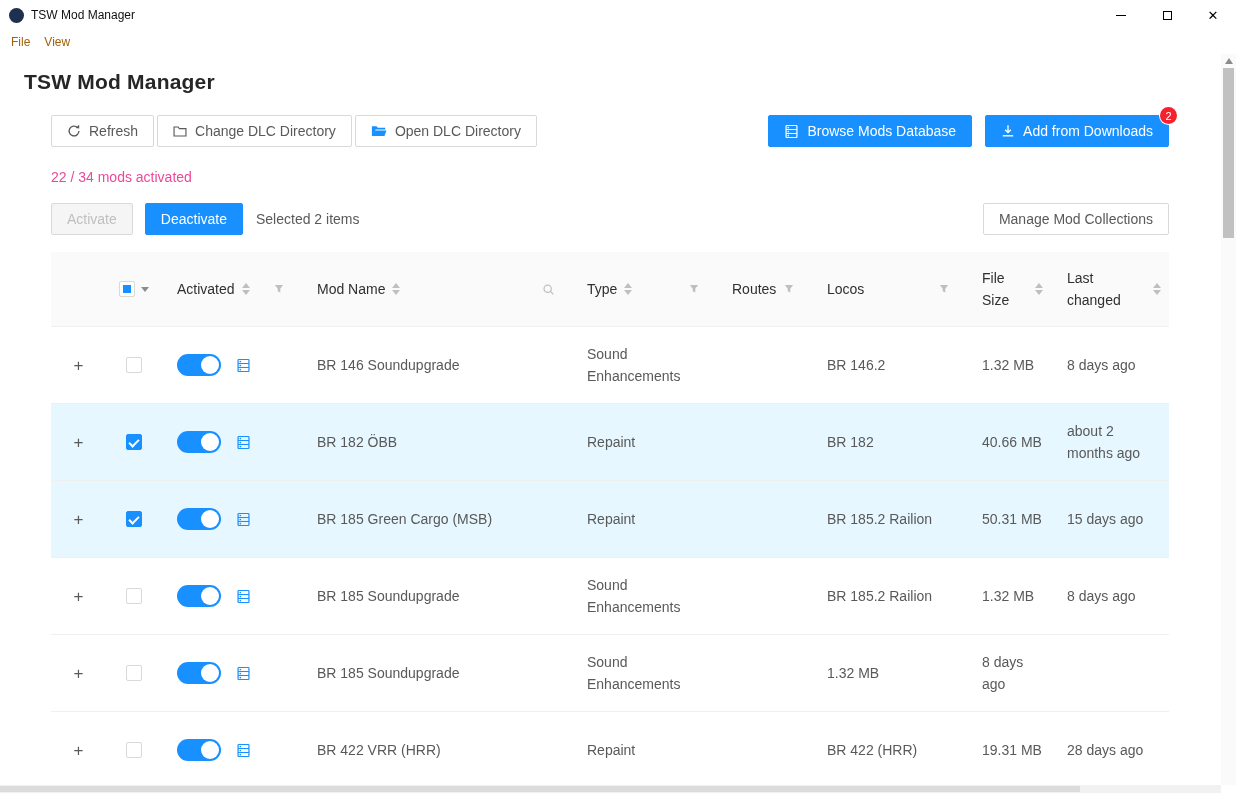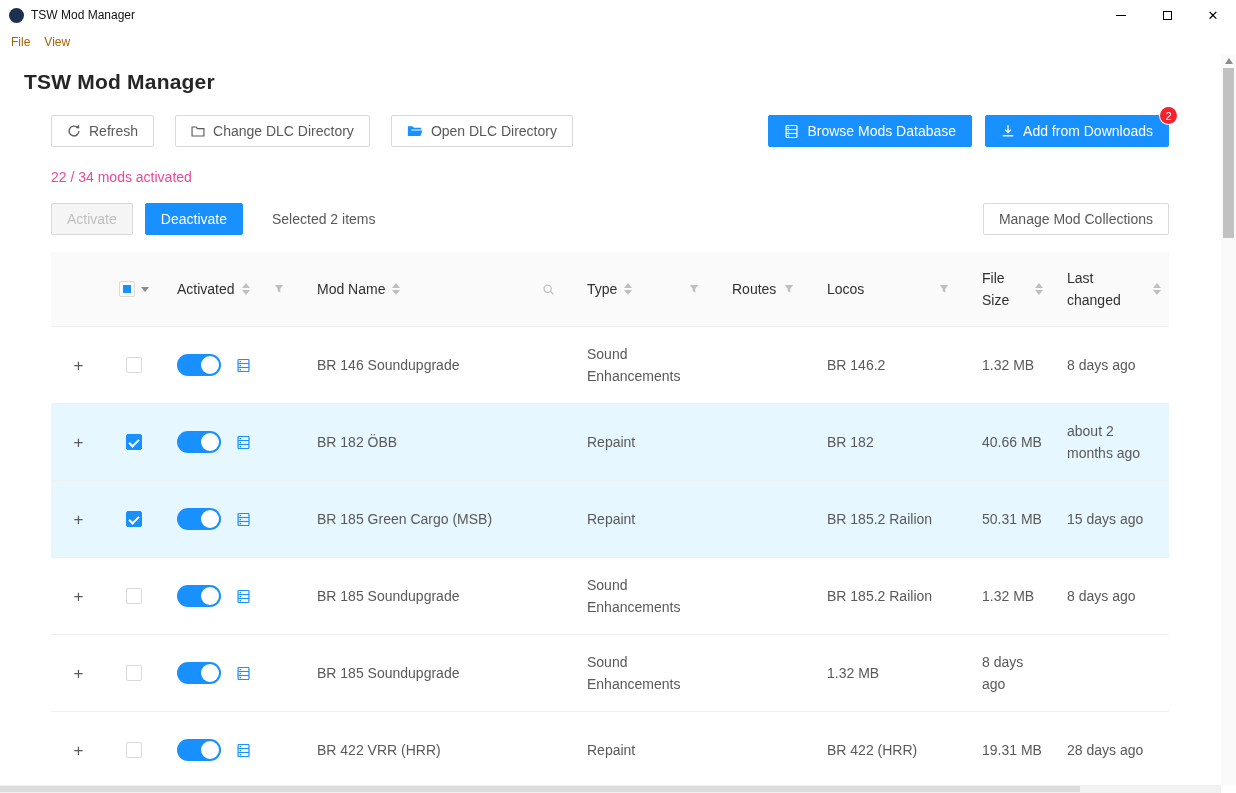--- a/index.html
+++ b/index.html
@@ -25,32 +25,32 @@
   .inner { margin-left:27px; width:1118px; }
 
   .btn { height:32px; display:inline-flex; align-items:center; gap:8px; padding:0 15px;
          background:#fff; border:1px solid #d9d9d9; border-radius:2px;
          font-size:14px; color:#595959; font-family:inherit; white-space:nowrap; }
   .btn.primary { background:#1890ff; border-color:#1890ff; color:#fff; }
   .btn.disabled { background:#f5f5f5; color:#bfbfbf; }
   .btn .ic { display:inline-flex; align-items:center; }
 
   .toolbar { display:flex; margin-top:21px; }
-  .toolbar-left { display:flex; gap:21px; }
+  .toolbar-left { display:flex; gap:3px; }
   .toolbar-right { margin-left:auto; display:flex; gap:13px; }
   .badge-wrap { position:relative; }
   .badge { position:absolute; top:-8px; right:-8px; min-width:17px; height:17px; border-radius:9px;
            background:#f5222d; color:#fff; font-size:11px; display:flex; align-items:center;
            justify-content:center; padding:0 4px; box-shadow:0 0 0 1px #fff; }
 
   .status-text { margin-top:22px; font-size:14px; color:#ec4899; }
 
   .selection-bar { display:flex; align-items:center; margin-top:18px; }
   .selection-bar .gap { margin-left:12px; }
-  .selected-info { margin-left:29px; font-size:14px; color:#595959; }
+  .selected-info { margin-left:13px; font-size:14px; color:#595959; }
   .push-end { margin-left:auto; }
 
   
   .table { margin-top:17px; width:1118px; font-size:14px; color:#595959; }
   .thead, .trow { display:grid; grid-template-columns:55px 55px 140px 270px 145px 95px 155px 85px 1fr;
                   align-items:center; }
   .thead { background:#fafafa; min-height:75px; border-bottom:1px solid #f0f0f0;
            color:#303030; font-weight:400; }
   .trow { min-height:77px; border-bottom:1px solid #f0f0f0; background:#fff; }
   .trow.selected { background:#e6f7ff; }

